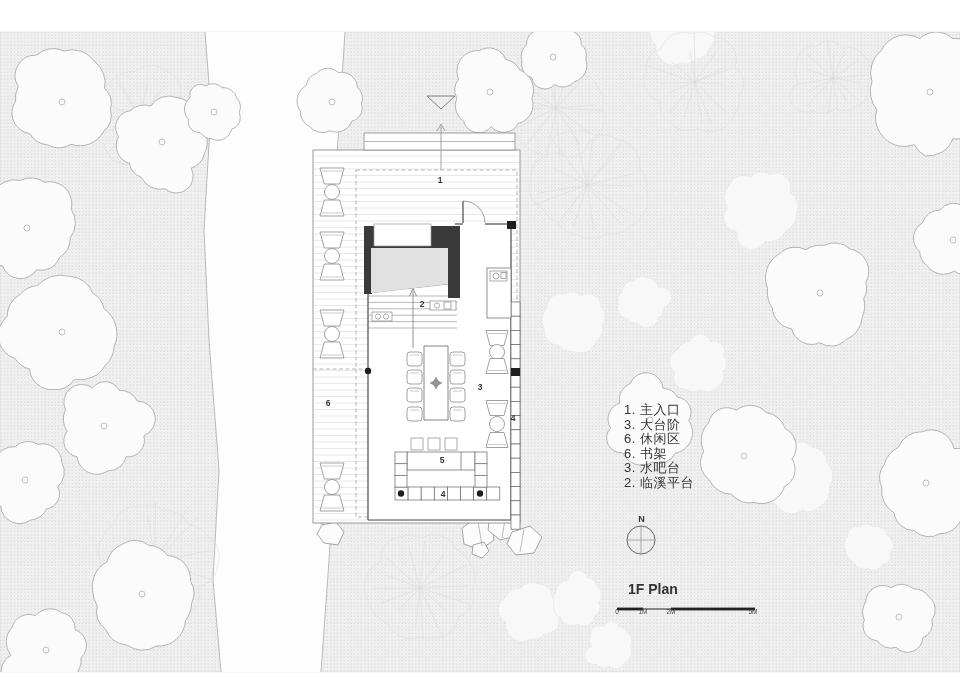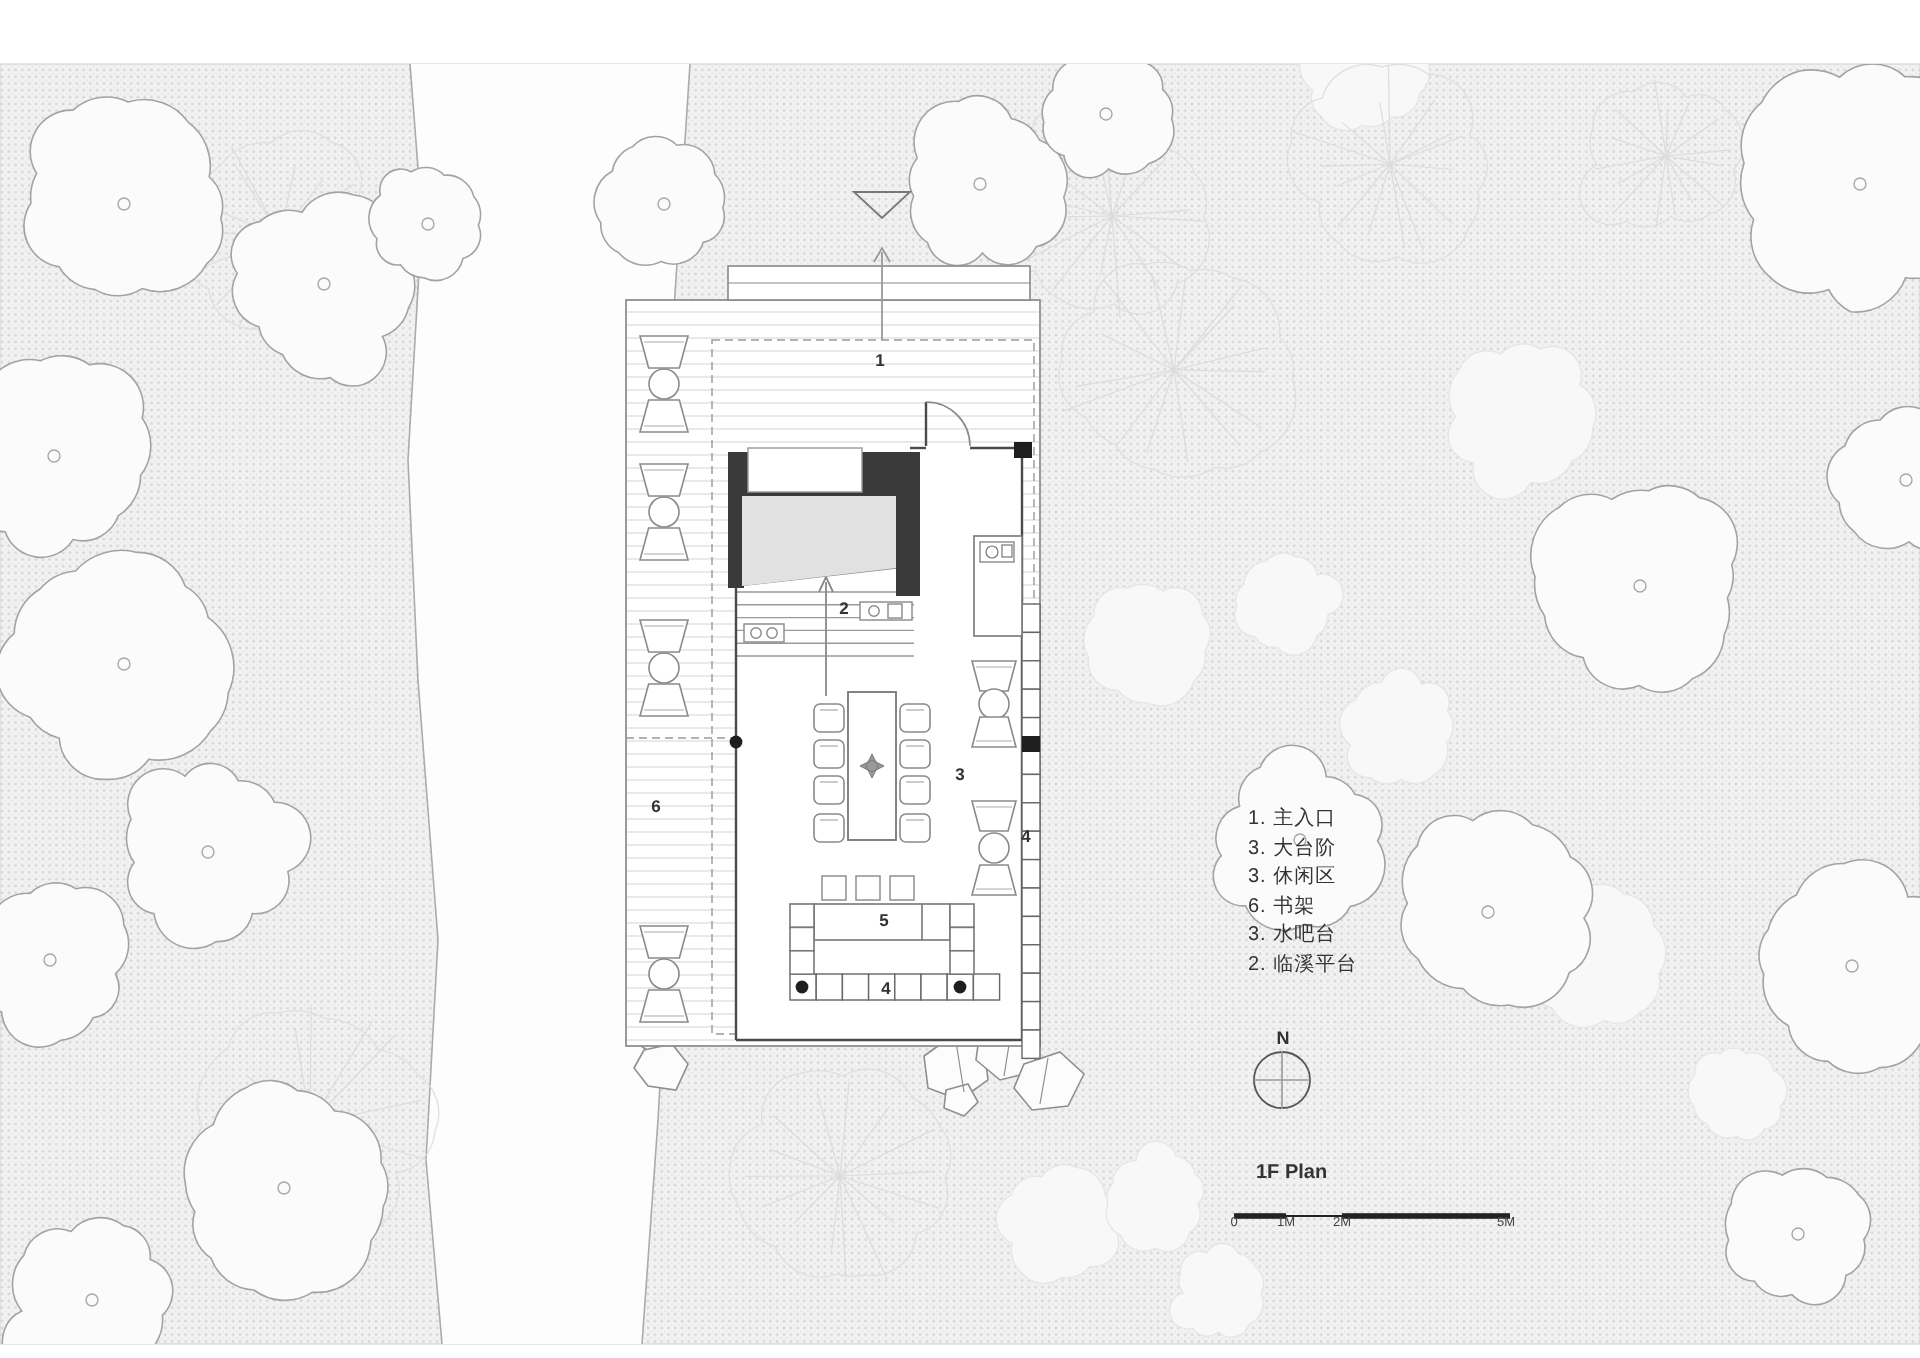--- a/index.html
+++ b/index.html
@@ -1,24 +1,24 @@
 <!DOCTYPE html>
 <html><head>
 <meta charset="utf-8">
 <style>
   html,body{margin:0;padding:0;background:#fff;}
   .canvas{position:relative;width:960px;height:679px;background:#ffffff;overflow:hidden;
           font-family:"Liberation Sans","DejaVu Sans",sans-serif;}
   #site{position:absolute;left:0;top:0;}
-  .legend{position:absolute;left:624px;top:403px;font-size:10px;line-height:14.6px;
+  .legend{position:absolute;left:624px;top:403px;font-size:13px;line-height:14.6px;
           color:#333;letter-spacing:0.5px;}
   .legend-item{white-space:nowrap;}
   .north{position:absolute;left:624px;top:514px;width:34px;text-align:center;}
   .north-n{font-size:9px;font-weight:bold;color:#333;margin-bottom:1px;margin-left:1px;}
-  .plan-title{position:absolute;left:628px;top:581px;font-size:10px;font-weight:bold;color:#333;}
+  .plan-title{position:absolute;left:628px;top:581px;font-size:14px;font-weight:bold;color:#333;}
   .scalebar{position:absolute;left:615px;top:599px;width:150px;height:20px;}
   .scalebar .tick{position:absolute;top:9px;font-size:6.5px;color:#444;transform:translateX(-50%);}
 </style>
 </head>
 <body>
 
 <div class="canvas">
   <svg id="site" width="960" height="679" viewBox="0 0 960 679">
       <defs>
         <pattern id="stipple" width="3.4" height="3.4" patternUnits="userSpaceOnUse">
@@ -486,21 +486,21 @@
         <text x="513" y="421" font-size="8.5" font-weight="600" fill="#333333" text-anchor="middle" font-family="&quot;Liberation Sans&quot;,&quot;DejaVu Sans&quot;,sans-serif">4</text>
         <text x="442" y="463" font-size="8.5" font-weight="600" fill="#333333" text-anchor="middle" font-family="&quot;Liberation Sans&quot;,&quot;DejaVu Sans&quot;,sans-serif">5</text>
         <text x="443" y="497" font-size="8.5" font-weight="600" fill="#333333" text-anchor="middle" font-family="&quot;Liberation Sans&quot;,&quot;DejaVu Sans&quot;,sans-serif">4</text>
         <text x="328" y="406" font-size="8.5" font-weight="600" fill="#333333" text-anchor="middle" font-family="&quot;Liberation Sans&quot;,&quot;DejaVu Sans&quot;,sans-serif">6</text>
       </g>
     </svg>
 
   <div class="legend" id="legend">
       <div class="legend-item">1. 主入口</div>
       <div class="legend-item">3. 大台阶</div>
-      <div class="legend-item">3. 休闲区</div>
+      <div class="legend-item">6. 休闲区</div>
       <div class="legend-item">6. 书架</div>
       <div class="legend-item">3. 水吧台</div>
       <div class="legend-item">2. 临溪平台</div>
     </div>
 
   <div class="north">
     <div class="north-n">N</div>
     <svg width="34" height="32" viewBox="0 0 34 32">
       <circle cx="17" cy="15" r="14" fill="none" stroke="#555" stroke-width="0.9"></circle>
       <line x1="3" y1="15" x2="31" y2="15" stroke="#999" stroke-width="0.8"></line>

